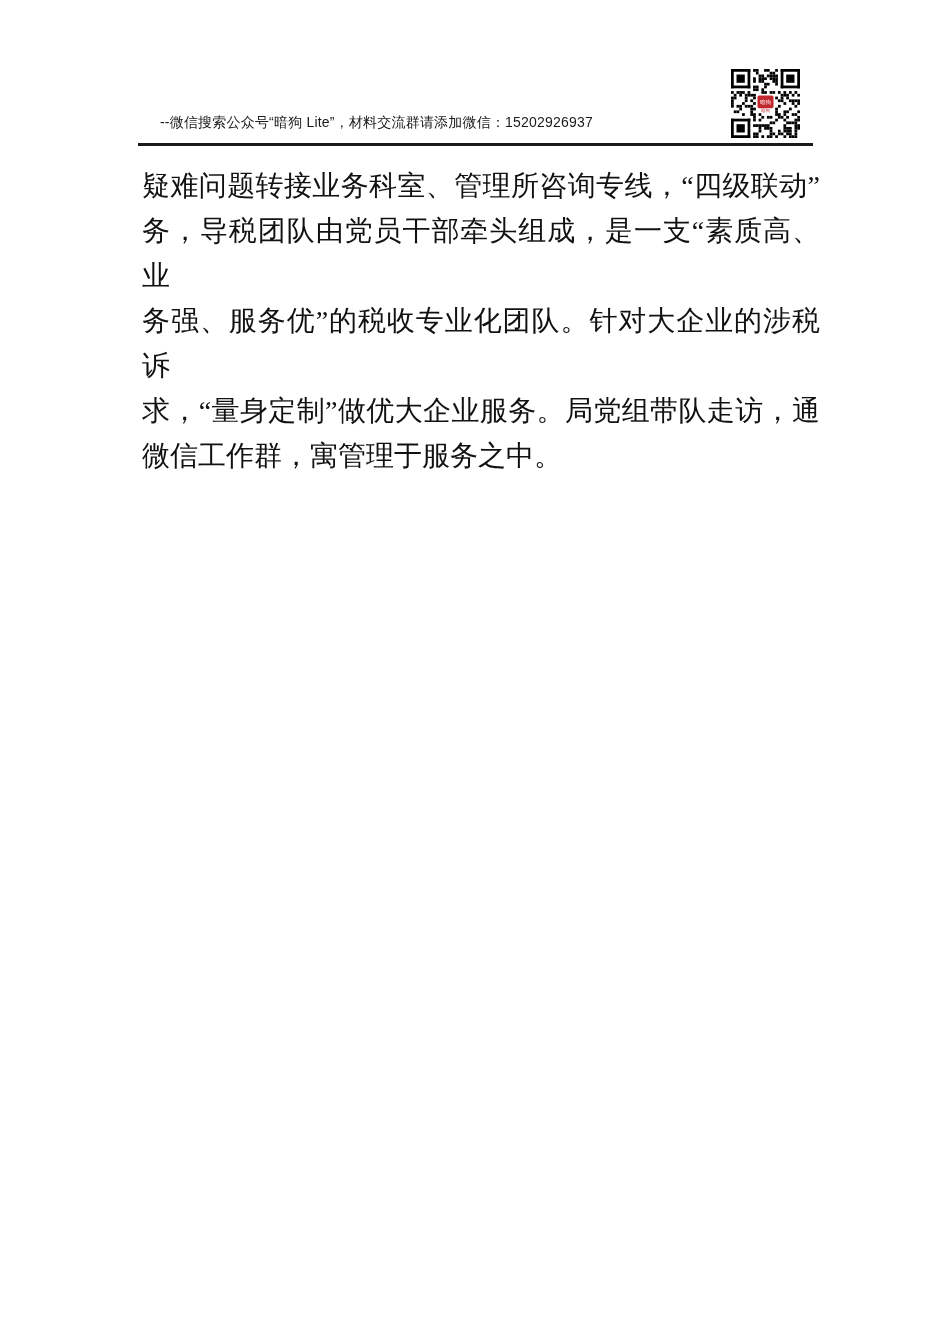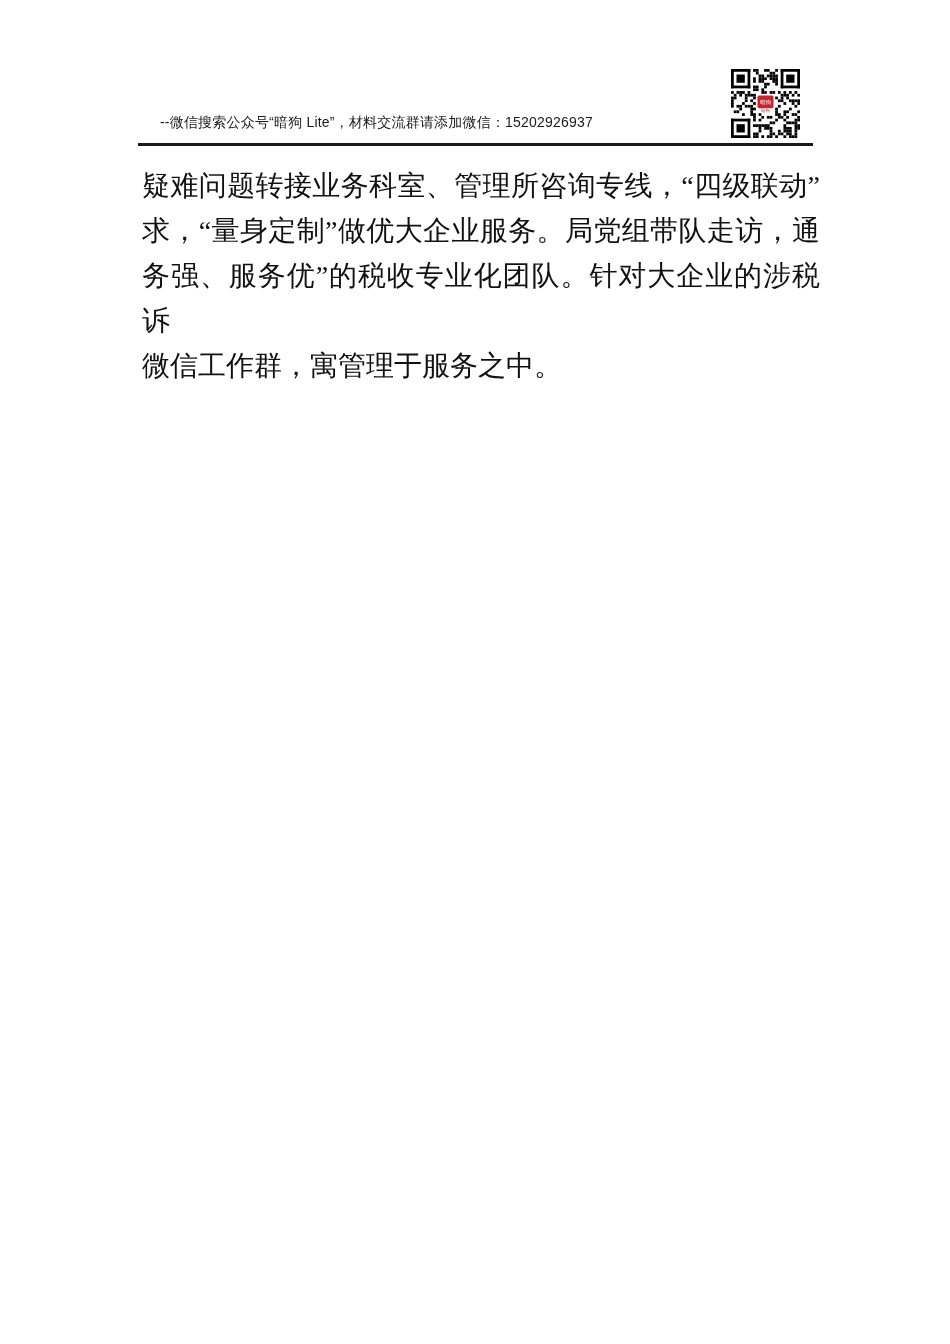--- a/index.html
+++ b/index.html
@@ -278,18 +278,19 @@
         <rect x="9.6" y="9.6" width="5.8" height="4.6" fill="#c2272d" rx="0.6"></rect>
         <text x="12.5" y="12.6" text-anchor="middle" font-size="2" fill="#ffffff" font-family="&quot;Liberation Sans&quot;, sans-serif">暗狗</text>
         <text x="12.5" y="15.6" text-anchor="middle" font-size="1.6" fill="#c2272d" font-family="&quot;Liberation Sans&quot;, sans-serif">暗狗</text>
       </svg>
   </div>
 
   <div class="divider"></div>
 
   <div class="body-text">
     <div class="line">疑难问题转接业务科室、管理所咨询专线，“四级联动”</div>
+    <div class="line">务，导税团队由党员干部牵头组成，是一支“素质高、业</div>
+    <div class="line">务强、服务优”的税收专业化团队。针对大企业的涉税诉</div>
     <div class="line">求，“量身定制”做优大企业服务。局党组带队走访，通</div>
-    <div class="line">务强、服务优”的税收专业化团队。针对大企业的涉税诉</div>
     <div class="line last">微信工作群，寓管理于服务之中。</div>
   </div>
 
 </div>
 
 </body></html>

